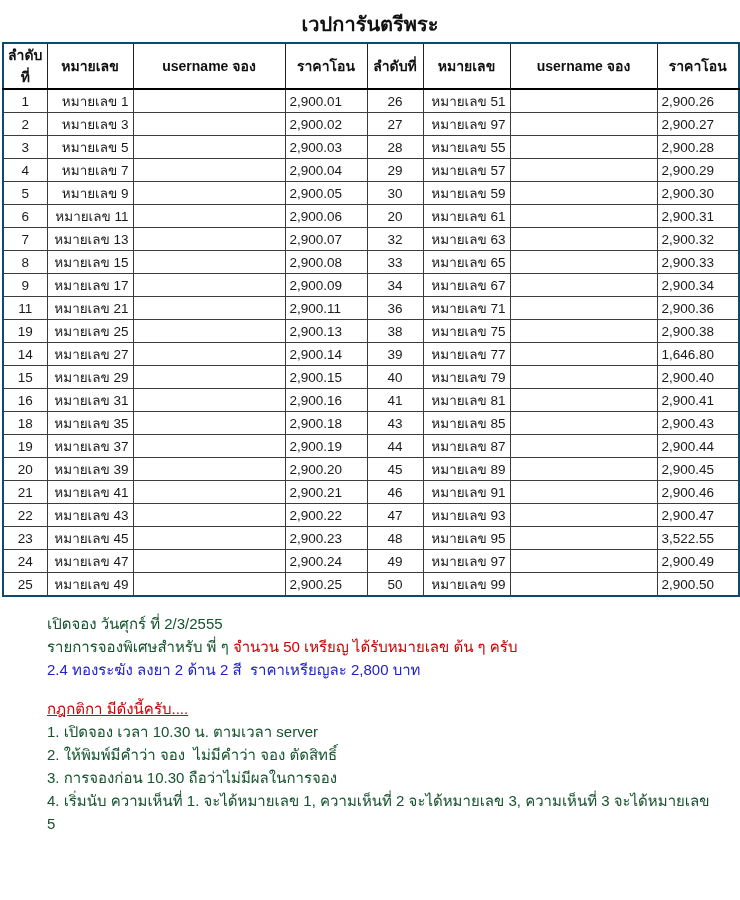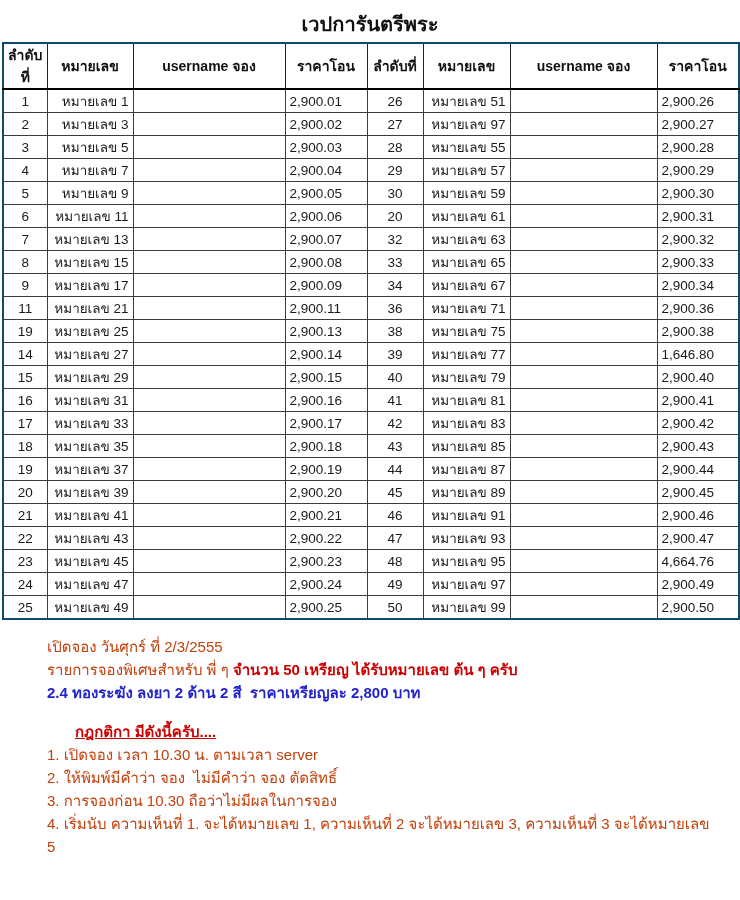--- a/index.html
+++ b/index.html
@@ -74,25 +74,25 @@
     font-size: 15px;
   }
   .note-line {
     line-height: 23px;
     min-height: 23px;
     white-space: pre-wrap;
   }
   .note-spacer {
     height: 16px;
   }
-  .seg        { color: #c2410c; }
+  .seg        { color: #14532d; }
   .seg.red    { color: var(--accent-red, #cc0000); }
   .seg.blue   { color: var(--accent-blue, #2222cc); }
-  .seg.bold   { font-weight: bold; }
-  .seg.underline { text-decoration: underline; margin-left: 28px; }
+  .seg.bold   { font-weight: normal; }
+  .seg.underline { text-decoration: underline; }
 </style>
 </head>
 <body style="--accent-red: #cc0000; --accent-blue: #2222cc;">
 
 <div class="page">
 
   <div class="title">เวปการันตรีพระ</div>
 
   <table class="booking">
     <colgroup>
@@ -252,30 +252,20 @@
           <td class="c-seq">16</td>
           <td class="c-num">หมายเลข 31</td>
           <td class="c-user"></td>
           <td class="c-price">2,900.16</td>
           <td class="c-seq">41</td>
           <td class="c-num">หมายเลข 81</td>
           <td class="c-user"></td>
           <td class="c-price">2,900.41</td>
         </tr>
         <tr>
-          <td class="c-seq">17</td>
-          <td class="c-num">หมายเลข 33</td>
-          <td class="c-user"></td>
-          <td class="c-price">2,900.17</td>
-          <td class="c-seq">42</td>
-          <td class="c-num">หมายเลข 83</td>
-          <td class="c-user"></td>
-          <td class="c-price">2,900.42</td>
-        </tr>
-        <tr>
           <td class="c-seq">18</td>
           <td class="c-num">หมายเลข 35</td>
           <td class="c-user"></td>
           <td class="c-price">2,900.18</td>
           <td class="c-seq">43</td>
           <td class="c-num">หมายเลข 85</td>
           <td class="c-user"></td>
           <td class="c-price">2,900.43</td>
         </tr>
         <tr>
@@ -319,21 +309,21 @@
           <td class="c-price">2,900.47</td>
         </tr>
         <tr>
           <td class="c-seq">23</td>
           <td class="c-num">หมายเลข 45</td>
           <td class="c-user"></td>
           <td class="c-price">2,900.23</td>
           <td class="c-seq">48</td>
           <td class="c-num">หมายเลข 95</td>
           <td class="c-user"></td>
-          <td class="c-price">4,664.76</td>
+          <td class="c-price">3,522.55</td>
         </tr>
         <tr>
           <td class="c-seq">24</td>
           <td class="c-num">หมายเลข 47</td>
           <td class="c-user"></td>
           <td class="c-price">2,900.24</td>
           <td class="c-seq">49</td>
           <td class="c-num">หมายเลข 97</td>
           <td class="c-user"></td>
           <td class="c-price">2,900.49</td>

